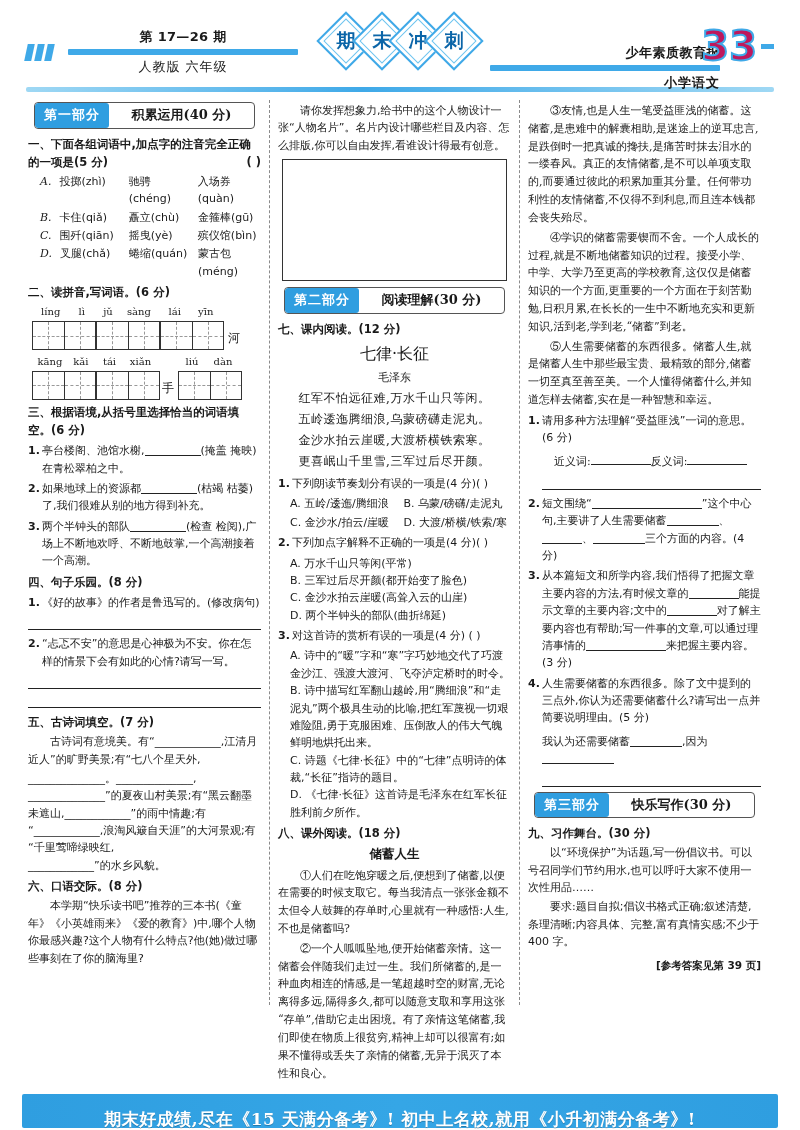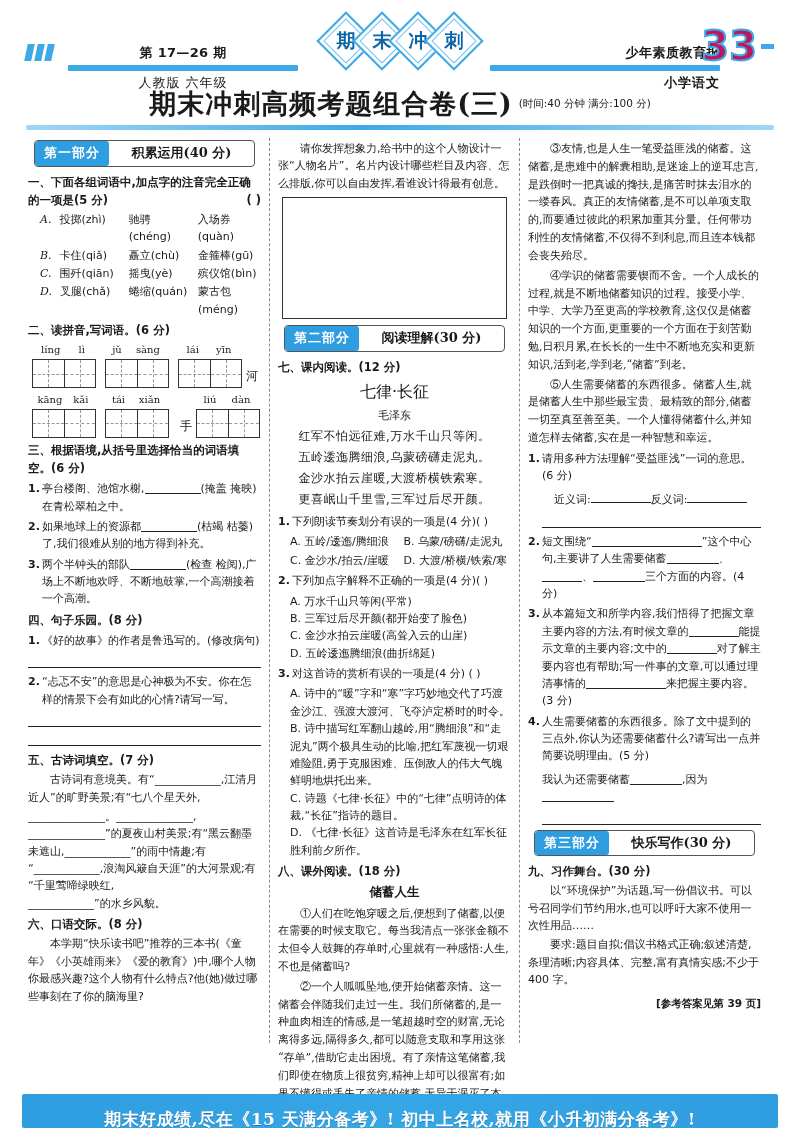--- a/index.html
+++ b/index.html
@@ -7,21 +7,21 @@
     width:800px;height:1130px;background:#ffffff;
     font-family:"DejaVu Sans","Liberation Sans",sans-serif;
     color:#1a1a1a;position:relative;overflow:hidden;
   }
   .page{position:relative;width:800px;height:1130px;box-sizing:border-box;padding:0;}
 
   
   .masthead{position:relative;height:72px;margin:12px 26px 0 26px;}
   .mast-bars{position:absolute;left:0;top:32px;display:flex;gap:3px;}
   .mast-bars i{display:block;width:7px;height:17px;background:#3fa9e8;transform:skewX(-12deg);}
-  .mast-left{position:absolute;left:42px;top:32px;width:230px;text-align:center;}
+  .mast-left{position:absolute;left:42px;top:16px;width:230px;text-align:center;}
   .mast-left .l1{font-size:13px;font-weight:bold;letter-spacing:.3px;}
   .mast-left .rule{height:6px;background:#3fa9e8;margin:3px 0 3px 0;border-radius:1px;}
   .mast-left .l2{font-size:13px;font-weight:normal;letter-spacing:1px;}
   .mast-right{position:absolute;right:54px;top:16px;width:230px;text-align:right;margin-top:16px;}
   .mast-right .l1{font-size:13px;font-weight:bold;letter-spacing:.5px;}
   .mast-right .rule{height:6px;background:#3fa9e8;margin:3px 0 3px 0;border-radius:1px;}
   .mast-right .l2{font-size:13px;font-weight:bold;letter-spacing:1px;}
   .mast-center{position:absolute;left:50%;top:8px;transform:translateX(-50%);display:flex;gap:-2px;}
   .dia{width:42px;height:42px;position:relative;margin:0 -3px;}
   .dia .sh{position:absolute;inset:0;transform:rotate(45deg);border:2px solid #3fa9e8;background:#fff;}
@@ -67,21 +67,21 @@
   .ruleline{border-bottom:1px solid #222;height:13px;margin:5px 0;}
   .para{text-indent:2em;margin:2px 0;}
   .poem{text-align:center;font-family:"DejaVu Serif","Liberation Serif",serif;line-height:1.75;}
   .poem .t{font-weight:normal;font-size:16px;}
   .poem .a{font-size:11px;margin-bottom:1px;}
   .poem .l{font-size:12px;letter-spacing:.5px;}
   .passage{font-family:"DejaVu Serif","Liberation Serif",serif;line-height:1.62;font-size:11px;}
   .passage .ttl{text-align:center;font-weight:bold;font-size:12.5px;margin:2px 0 2px;}
 
   
-  .pygroup{display:flex;flex-wrap:wrap;gap:4px 9px;margin:3px 0 2px 4px;}
+  .pygroup{display:flex;flex-wrap:wrap;gap:4px 0;margin:3px 0 2px 4px;}
   .pycell{display:flex;align-items:flex-end;gap:2px;}
   .pylabels{display:flex;width:62px;justify-content:space-around;font-size:10px;
      font-family:"DejaVu Serif","Liberation Serif",serif;margin-bottom:1px;}
   .pybox{display:flex;width:62px;height:27px;border:1px solid #333;}
   .pybox .c{flex:1;position:relative;}
   .pybox .c + .c{border-left:1px solid #333;}
   .pybox .c::before{content:"";position:absolute;left:0;right:0;top:50%;
      border-top:1px dashed #999;}
   .pybox .c::after{content:"";position:absolute;top:0;bottom:0;left:50%;
      border-left:1px dashed #999;}
@@ -147,23 +147,20 @@
       <div class="rule"></div>
       <div class="l2">小学语文</div>
     </div>
 
     <div class="pagenum">
       <b>33</b>
         <i></i>
     </div>
   </div>
 
-  <div class="titlewrap">
-    <span class="ptitle">期末冲刺高频考题组合卷(三)</span><span class="pmeta">(时间:40 分钟   满分:100 分)</span>
-  </div>
   <div class="titlerule"></div>
 
   <div class="cols">
 
     <div class="col">
 
       <div class="banner">
         <div class="b1">第一部分</div>
         <div class="b2">积累运用(40 分)</div>
       </div>
@@ -359,21 +356,21 @@
       </div>
 
       <div class="item">
         <span class="no">2.</span>
         <span class="bd">下列加点字解释不正确的一项是(4 分)(      )</span>
       </div>
       <div class="opts">
         <div>A. 万水千山只等闲(平常)</div>
         <div>B. 三军过后尽开颜(都开始变了脸色)</div>
         <div>C. 金沙水拍云崖暖(高耸入云的山崖)</div>
-        <div>D. 五岭逶迤腾细浪(曲折绵延)</div>
+        <div>D. 两个半钟头的部队(曲折绵延)</div>
       </div>
 
       <div class="item">
         <span class="no">3.</span>
         <span class="bd">对这首诗的赏析有误的一项是(4 分)  (      )</span>
       </div>
       <div class="opts">
         <div>A. 诗中的“暖”字和“寒”字巧妙地交代了巧渡金沙江、强渡大渡河、飞夺泸定桥时的时令。</div>
         <div>B. 诗中描写红军翻山越岭,用“腾细浪”和“走泥丸”两个极具生动的比喻,把红军蔑视一切艰难险阻,勇于克服困难、压倒敌人的伟大气魄鲜明地烘托出来。</div>
         <div>C. 诗题《七律·长征》中的“七律”点明诗的体裁,“长征”指诗的题目。</div>

